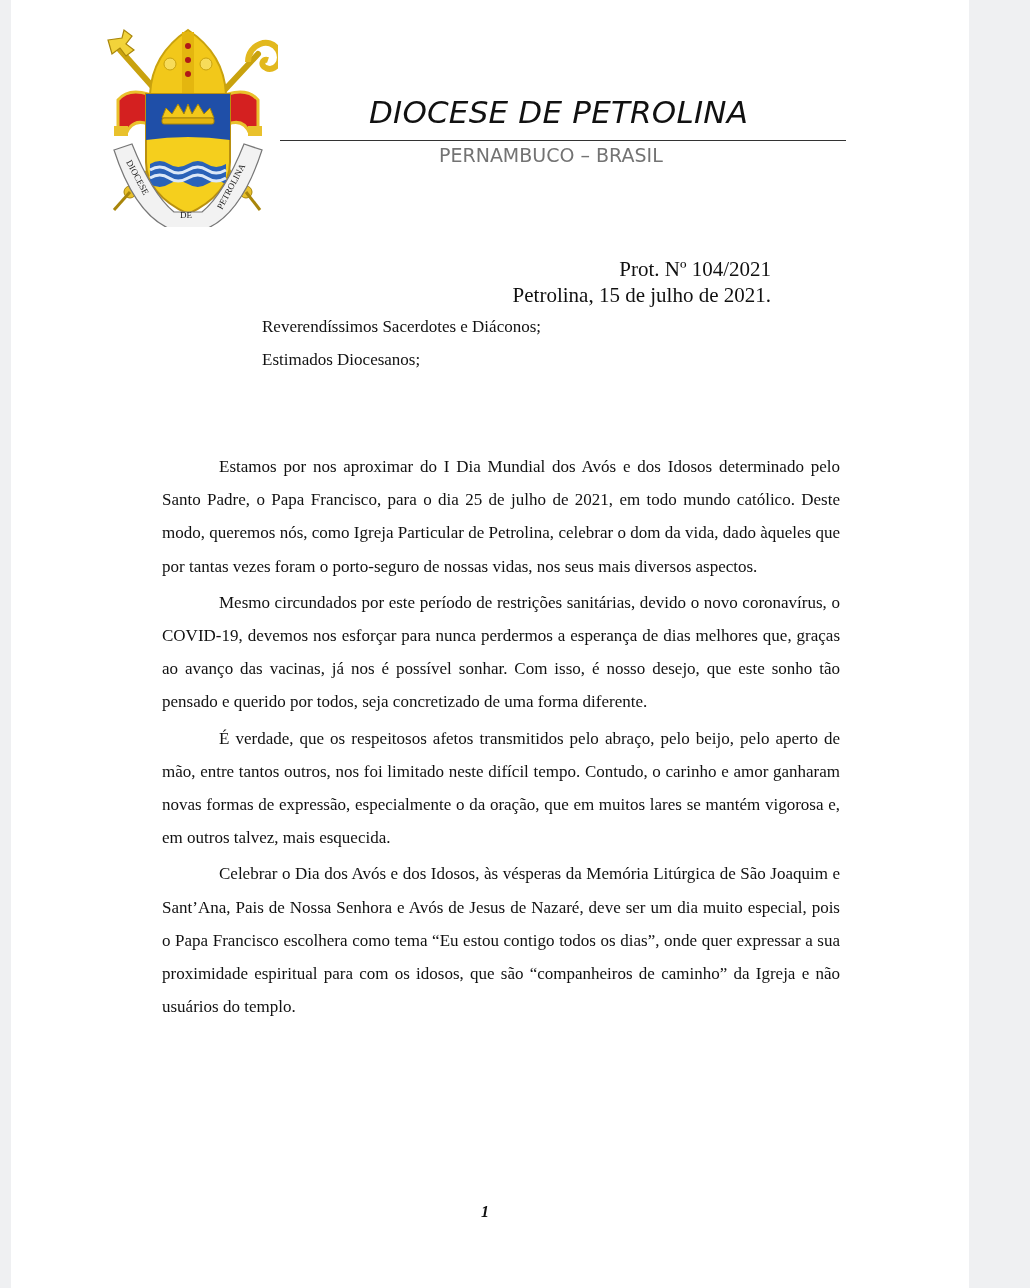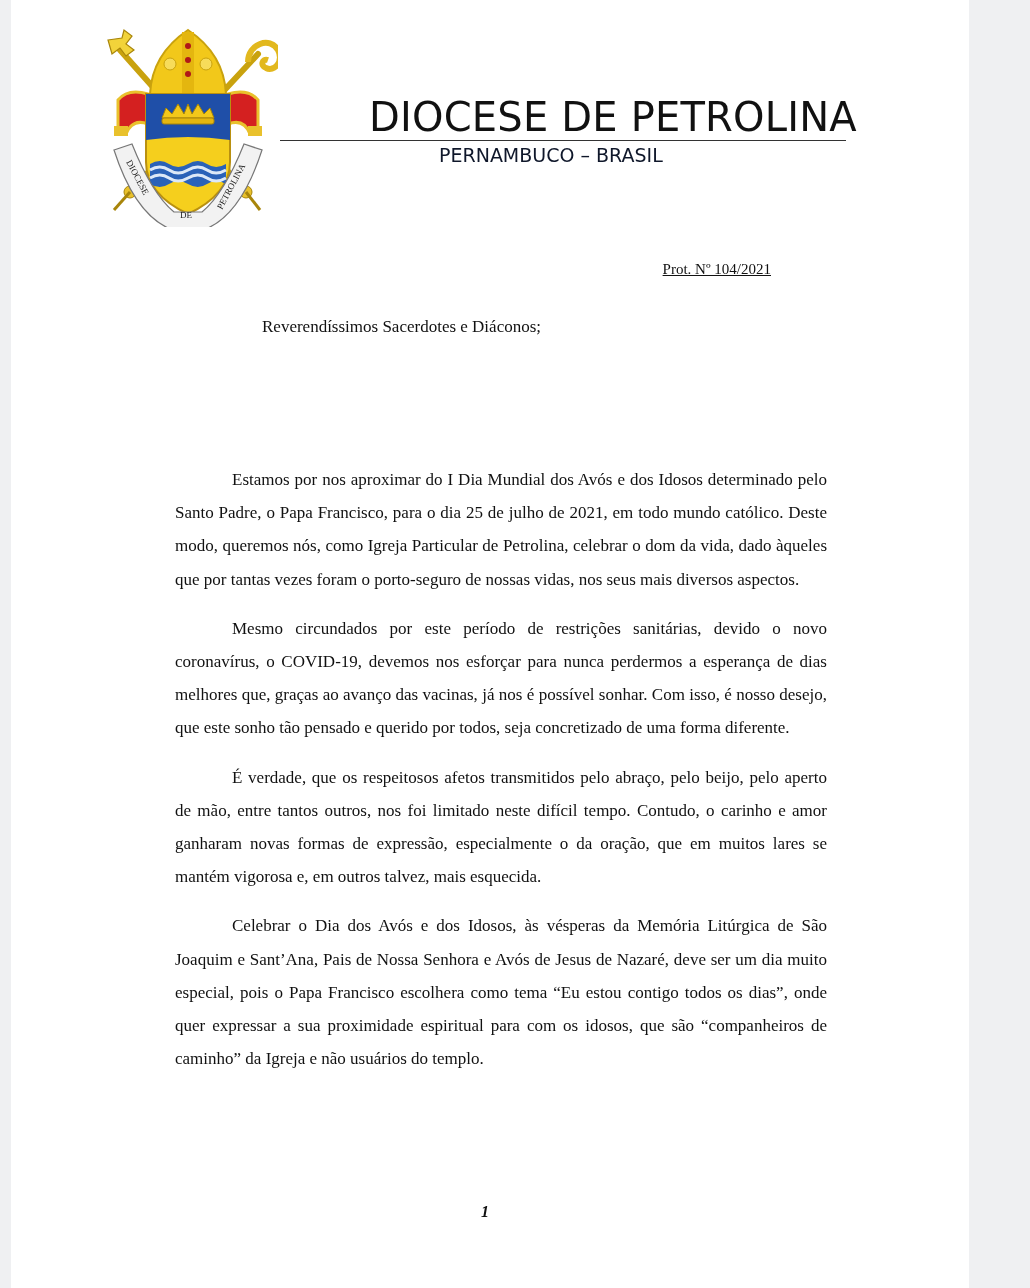--- a/index.html
+++ b/index.html
@@ -23,73 +23,73 @@
     left: 87px;
     top: 22px;
     width: 180px;
     height: 205px;
   }
   .org-title {
     position: absolute;
     left: 358px;
     top: 94px;
     font-family: "DejaVu Sans", sans-serif;
-    font-size: 40px;
+    font-size: 31px;
     letter-spacing: 0.2px;
     color: #111;
     white-space: nowrap;
+    font-style: italic;
   }
   .header-rule {
     position: absolute;
     left: 269px;
     top: 140px;
     width: 566px;
     height: 0;
     border-top: 1.5px solid #333;
   }
   .org-subtitle {
     position: absolute;
     left: 428px;
     top: 144px;
     font-family: "DejaVu Sans", sans-serif;
     font-size: 19px;
-    color: #0f172a;
+    color: #737373;
     white-space: nowrap;
   }
   .serif {
     font-family: "Liberation Serif", serif;
     color: #111;
   }
   .protocol {
     position: absolute;
     right: 198px;
     top: 256px;
-    font-size: 15px;
+    font-size: 21px;
     text-align: right;
     line-height: 26px;
-    text-decoration: underline;
   }
   .salutation {
     position: absolute;
     left: 251px;
     top: 310px;
     font-size: 17px;
     line-height: 33px;
   }
   .body-text {
     position: absolute;
     left: 148px;
     top: 447px;
     width: 684px;
     font-size: 17px;
     line-height: 33.2px;
     text-align: justify;
   }
   .body-text p {
-    margin: 16px;
+    margin: 3px;
     text-indent: 57px;
   }
   .footer {
     position: absolute;
     left: 0;
     width: 100%;
     top: 1202px;
     text-align: center;
     font-family: "Liberation Serif", serif;
     font-style: italic;
@@ -157,24 +157,26 @@
       <text x="124" y="188" font-family="Liberation Serif, serif" font-size="9" fill="#222" transform="rotate(-62 124 188)">PETROLINA</text>
     </g>
   </svg>
 
   <div class="org-title">DIOCESE DE PETROLINA</div>
   <div class="header-rule"></div>
   <div class="org-subtitle">PERNAMBUCO – BRASIL</div>
 
   <div class="protocol serif">
     <div>Prot. Nº 104/2021</div>
+    <div>Petrolina, 15 de julho de 2021.</div>
   </div>
 
   <div class="salutation serif">
     <div>Reverendíssimos Sacerdotes e Diáconos;</div>
+    <div>Estimados Diocesanos;</div>
   </div>
 
   <div class="body-text serif">
     <p>Estamos por nos aproximar do I Dia Mundial dos Avós e dos Idosos determinado pelo Santo Padre, o Papa Francisco, para o dia 25 de julho de 2021, em todo mundo católico. Deste modo, queremos nós, como Igreja Particular de Petrolina, celebrar o dom da vida, dado àqueles que por tantas vezes foram o porto-seguro de nossas vidas, nos seus mais diversos aspectos.</p>
     <p>Mesmo circundados por este período de restrições sanitárias, devido o novo coronavírus, o COVID-19, devemos nos esforçar para nunca perdermos a esperança de dias melhores que, graças ao avanço das vacinas, já nos é possível sonhar. Com isso, é nosso desejo, que este sonho tão pensado e querido por todos, seja concretizado de uma forma diferente.</p>
     <p>É verdade, que os respeitosos afetos transmitidos pelo abraço, pelo beijo, pelo aperto de mão, entre tantos outros, nos foi limitado neste difícil tempo. Contudo, o carinho e amor ganharam novas formas de expressão, especialmente o da oração, que em muitos lares se mantém vigorosa e, em outros talvez,  mais esquecida.</p>
     <p>Celebrar o Dia dos Avós e dos Idosos, às vésperas da Memória Litúrgica de São Joaquim e Sant’Ana, Pais de Nossa Senhora e Avós de Jesus de Nazaré, deve ser um dia muito especial, pois o Papa Francisco escolhera como tema “Eu estou contigo todos os dias”, onde quer expressar a sua proximidade espiritual para com os idosos, que são “companheiros de caminho” da Igreja e não usuários do templo.</p>
   </div>
 
   <div class="footer">

